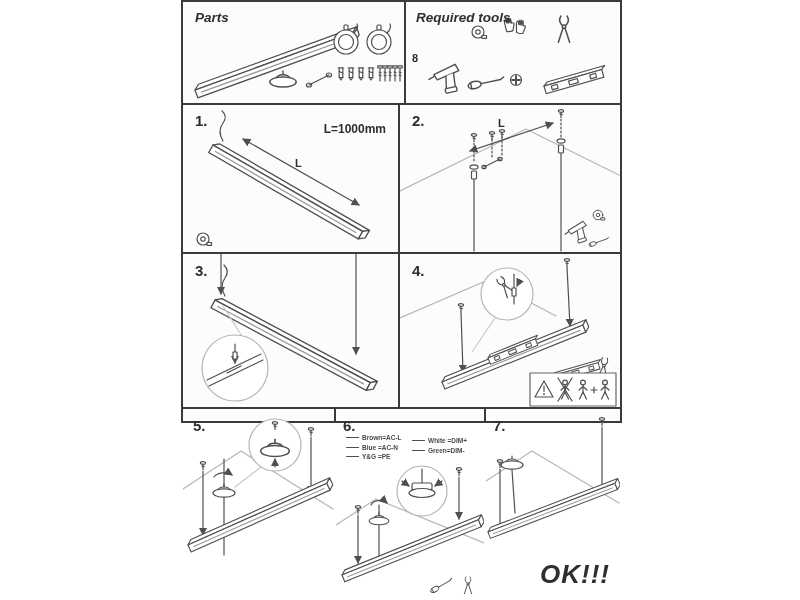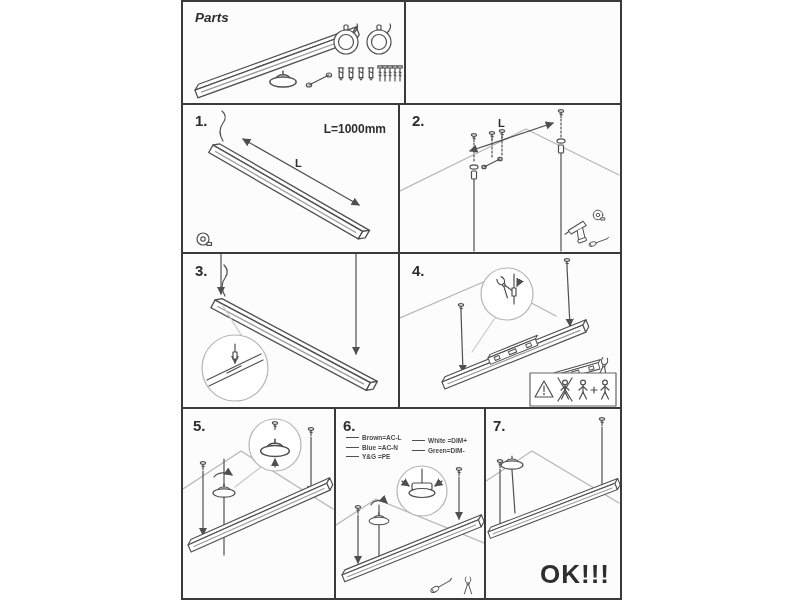--- a/index.html
+++ b/index.html
@@ -1,31 +1,31 @@
 <!DOCTYPE html>
 <html><head>
 <meta charset="utf-8">
 <style>
   html,body{margin:0;padding:0;background:#fff;}
   #stage{position:relative;width:800px;height:600px;background:#fff;overflow:hidden;
          font-family:"Liberation Sans", sans-serif;color:#2e2e2e;}
-  #sheet{position:absolute;left:181px;top:0;width:441px;height:600px;background:#fcfcfc;
+  #sheet{position:absolute;left:181px;top:0;width:441px;height:423px;background:#fcfcfc;
          border:2px solid #3a3a3a;box-sizing:border-box;}
   .divider{position:absolute;background:#3a3a3a;}
   .panel{position:absolute;overflow:hidden;}
   .art{position:absolute;left:0;top:0;stroke:#4f4f4f;fill:none;stroke-width:1.2;
        stroke-linecap:round;stroke-linejoin:round;}
   .art *{vector-effect:non-scaling-stroke;}
   .t{position:absolute;white-space:nowrap;}
   .ttl{font-weight:700;font-style:italic;font-size:13.5px;}
   .num{font-weight:700;font-size:15px;}
   .note{font-weight:700;font-size:12px;}
   .dim{font-weight:700;font-size:11px;}
   .eight{font-weight:700;font-size:11px;}
-  .ok{font-weight:700;font-size:26px;letter-spacing:1px;}
+  .ok{font-weight:700;font-style:italic;font-size:26px;letter-spacing:1px;}
   .legend-col{position:absolute;display:flex;flex-direction:column;gap:2.5px;}
   .legend-row{display:flex;align-items:center;gap:3px;font-size:6.5px;font-weight:700;color:#4a4a4a;}
   .sw{display:inline-block;width:13px;border-top:1.6px solid #4f4f4f;height:0;}
 </style>
 </head>
 <body>
 
 <div id="stage">
 
 <svg width="0" height="0" style="position:absolute" aria-hidden="true">
@@ -157,20 +157,48 @@
             <use href="#g-lscrew" transform="translate(197,66)"></use>
             <use href="#g-lscrew" transform="translate(202,66)"></use>
             <use href="#g-lscrew" transform="translate(207,66)"></use>
             <use href="#g-lscrew" transform="translate(212,66)"></use>
             <use href="#g-lscrew" transform="translate(217,66)"></use>
           </g>
     </svg>
     <span class="t ttl" style="left:12px;top:8px">Parts</span>
   </div>
 
+  <div class="panel" style="left:223px;top:0;width:214px;height:101px">
+    <svg class="art" width="214" height="101">
+      <g>
+            <use href="#g-tape" transform="translate(72,30)"></use>
+          </g>
+      <g>
+            <use href="#g-glove" transform="translate(98,16) rotate(-6)"></use>
+            <use href="#g-glove" transform="translate(111,17) rotate(7)"></use>
+          </g>
+      <g>
+            <use href="#g-pliers" transform="translate(158,14) scale(1.25)"></use>
+          </g>
+      <g>
+            <use href="#g-drill" transform="translate(28,68) rotate(-12) scale(1.15)"></use>
+          </g>
+      <g>
+            <use href="#g-sdriver" transform="translate(64,84) rotate(-12) scale(1.2)"></use>
+          </g>
+      <g>
+            <use href="#g-phillips" transform="translate(110,78)"></use>
+          </g>
+      <g>
+            <use href="#g-level" transform="translate(138,84) rotate(-16)"></use>
+          </g>
+    </svg>
+    <span class="t ttl" style="left:10px;top:8px">Required tools</span>
+    <span class="t eight" style="left:6px;top:50px">8</span>
+  </div>
 
   <div class="panel" style="left:0;top:103px;width:215px;height:147px">
     <svg class="art" width="215" height="147">
       <g>
             <use href="#g-bar" transform="translate(30,40) rotate(30) scale(1.08)"></use>
           </g>
       <path d="M40,36 q-6,-10 0,-18 q5,-7 -1,-12"></path>
       <line x1="60" y1="34" x2="176" y2="100" marker-start="url(#mk)" marker-end="url(#mk)"></line>
       <g>
             <use href="#g-tape" transform="translate(20,134)"></use>

